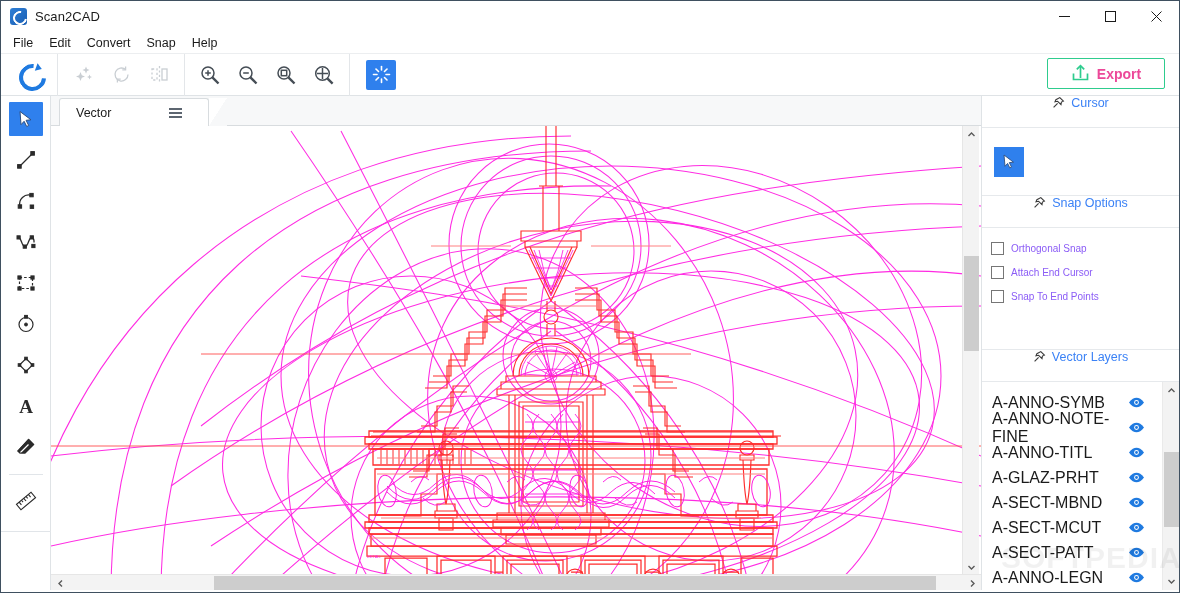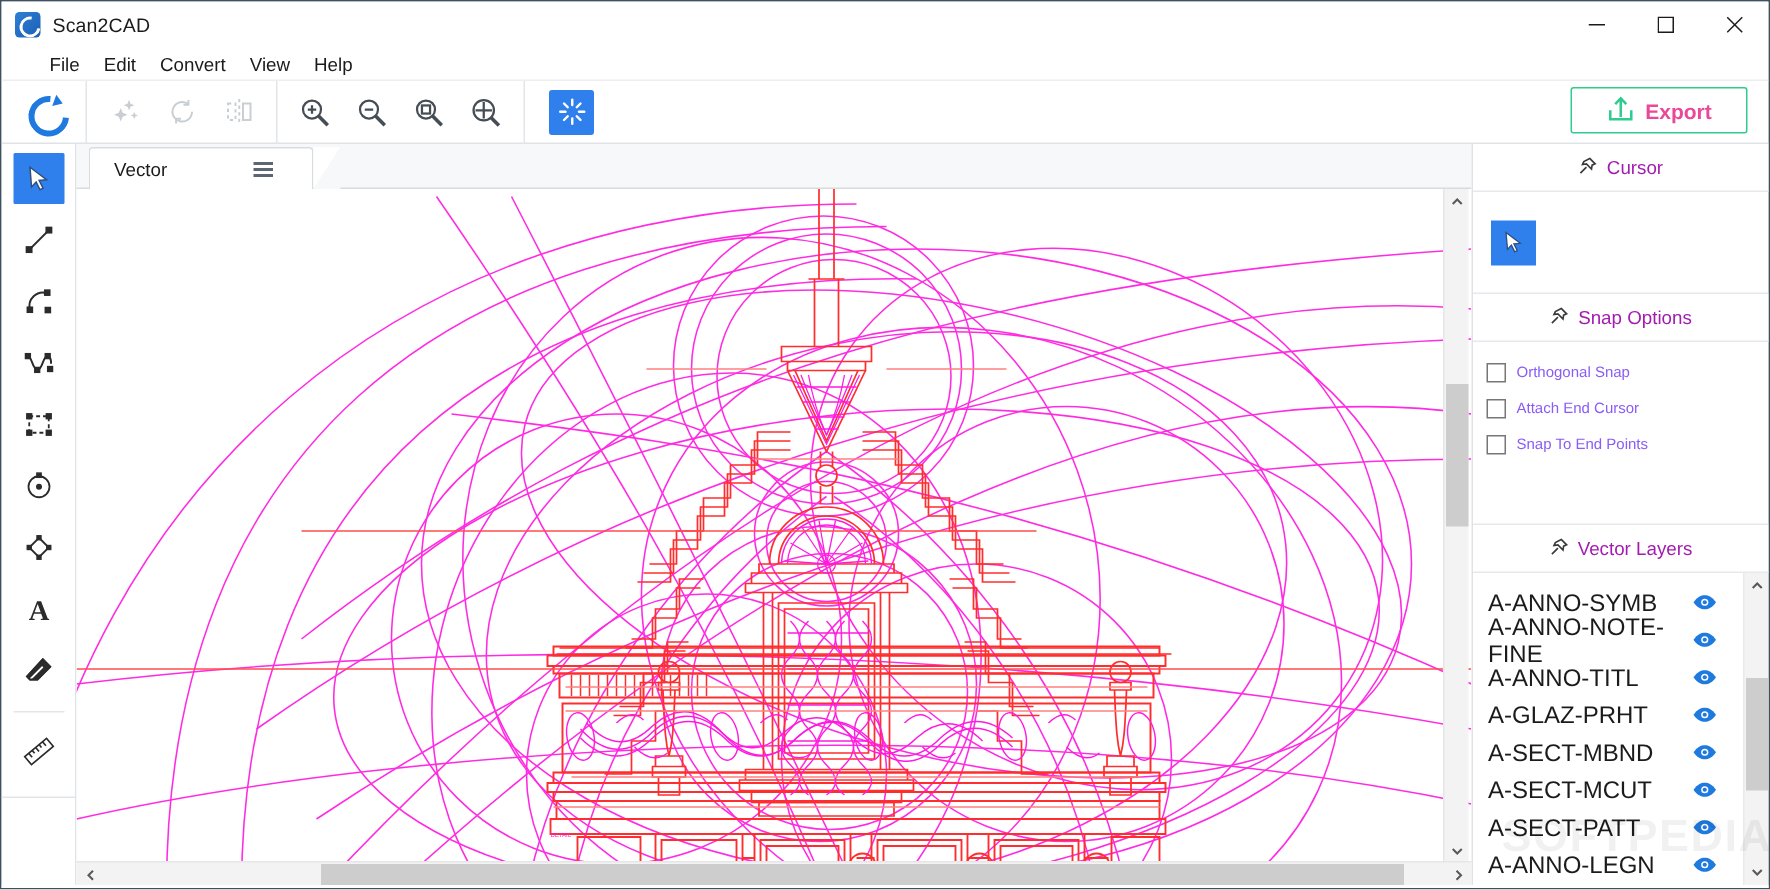--- a/index.html
+++ b/index.html
@@ -49,21 +49,21 @@
     display: flex; align-items: center; justify-content: center;
     color: #1b1b1b;
   }
   .win-btn svg { display: block; }
 
   
   .menubar {
     position: absolute; top: 31px; left: 0;
     width: 1178px; height: 22px;
     display: flex; align-items: center;
-    padding-left: 24px;
+    padding-left: 4px;
     background: #ffffff;
     border-bottom: 1px solid #eceef0;
   }
   .menu-item {
     font-size: 12.5px; color: #1b1b1b;
     padding: 2px 8px;
     cursor: default;
   }
 
   
@@ -209,22 +209,22 @@
 
   
   .rightpanel {
     position: absolute; top: 95px; right: 0;
     width: 198px; height: 498px;
     background: #ffffff;
     border-left: 1px solid #dfe3e6;
   }
   .panel-header {
     height: 32px;
-    display: flex; align-items: center; justify-content: center; gap: 6px;
-    font-size: 12.5px; color: #a21caf;
+    display: flex; justify-content: center; gap: 6px;
+    font-size: 12.5px; color: #3b82f6;
     border-bottom: 1px solid #e6e9ec;
     background: #ffffff;
   }
   .panel-header.top { border-top: none; }
   .cursor-body {
     height: 68px;
     display: flex; align-items: center;
     padding-left: 12px;
     border-bottom: 1px solid #e6e9ec;
   }
@@ -319,21 +319,21 @@
             <line x1="10.5" y1="0.5" x2="0.5" y2="10.5" stroke="currentColor" stroke-width="1"></line>
           </svg>
       </div>
     </div>
   </div>
 
   <div class="menubar">
     <div class="menu-item">File</div>
     <div class="menu-item">Edit</div>
     <div class="menu-item">Convert</div>
-    <div class="menu-item">View</div>
+    <div class="menu-item">Snap</div>
     <div class="menu-item">Help</div>
   </div>
 
   <div class="toolbar">
     <div class="tb-group">
       <div class="tb-btn logo">
         <div class="logo-mark"></div>
       </div>
     </div>
     <div class="tb-sep"></div>

